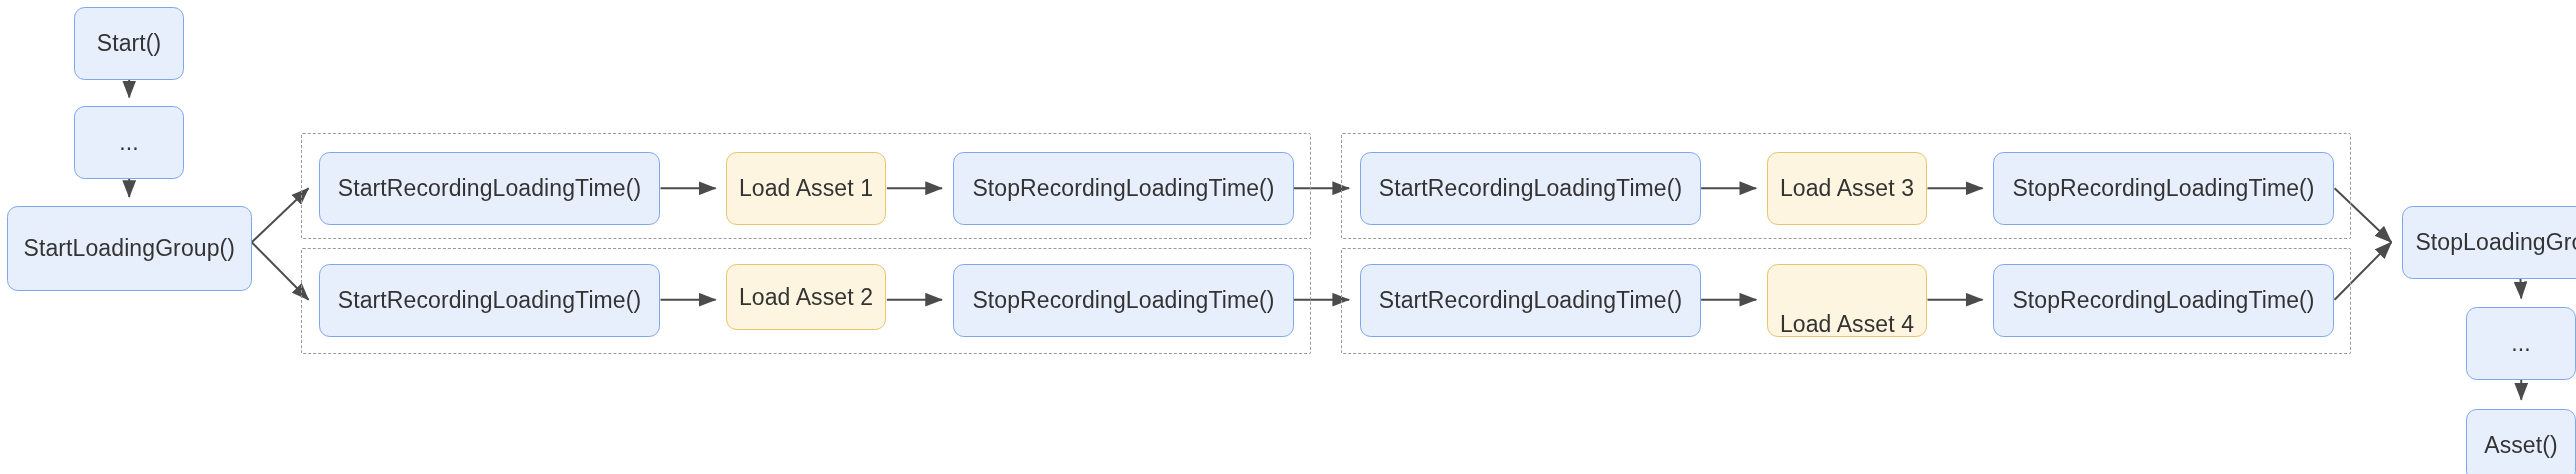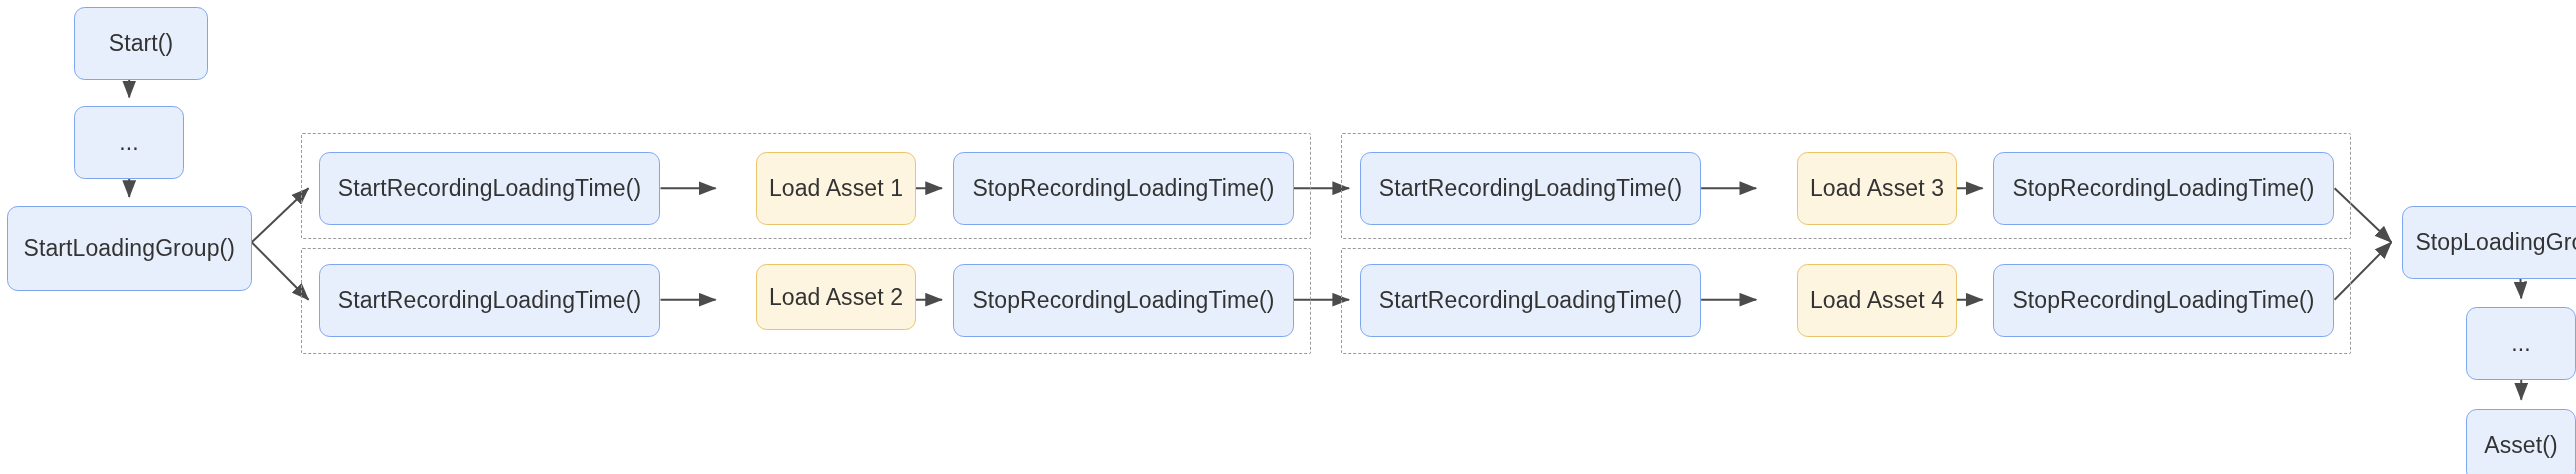--- a/index.html
+++ b/index.html
@@ -40,21 +40,20 @@
     white-space: nowrap;
     user-select: none;
   }
   .node.blue {
     background: #E8EFFC;
     border: 1.8px solid #7EA6F0;
   }
   .node.yellow {
     background: #FDF5DF;
     border: 1.8px solid #E9C46A;
-    margin-left: 30px;
   }
   .cluster {
     position: absolute;
     box-sizing: border-box;
     border: 1.8px dashed #9A9A9A;
     border-radius: 1.8px;
     background: transparent;
   }
   .node-label {
     pointer-events: none;
@@ -92,21 +91,21 @@
       </g>
   </svg>
 
   <div id="cluster-layer">
       <div class="cluster" style="left: 301px; top: 133px; width: 1010px; height: 106px;"></div>
       <div class="cluster" style="left: 301px; top: 248px; width: 1010px; height: 106px;"></div>
       <div class="cluster" style="left: 1341px; top: 133px; width: 1010px; height: 106px;"></div>
       <div class="cluster" style="left: 1341px; top: 248px; width: 1010px; height: 106px;"></div>
     </div>
   <div id="node-layer">
-      <div class="node blue" style="left: 74px; top: 6.8px; width: 134px; height: 73px;">
+      <div class="node blue" style="left: 74px; top: 6.8px; width: 110px; height: 73px;">
         <span class="node-label">Start()</span>
       </div>
       <div class="node blue" style="left: 74px; top: 106px; width: 110px; height: 73px;">
         <span class="node-label">...</span>
       </div>
       <div class="node blue" style="left: 6.8px; top: 206px; width: 245px; height: 85px;">
         <span class="node-label">StartLoadingGroup()</span>
       </div>
       <div class="node blue" style="left: 319px; top: 152px; width: 341px; height: 73px;">
         <span class="node-label">StartRecordingLoadingTime()</span>
@@ -131,21 +130,21 @@
       </div>
       <div class="node yellow" style="left: 1767px; top: 152px; width: 160px; height: 73px;">
         <span class="node-label">Load Asset 3</span>
       </div>
       <div class="node blue" style="left: 1993px; top: 152px; width: 341px; height: 73px;">
         <span class="node-label">StopRecordingLoadingTime()</span>
       </div>
       <div class="node blue" style="left: 1360px; top: 264px; width: 341px; height: 73px;">
         <span class="node-label">StartRecordingLoadingTime()</span>
       </div>
-      <div class="node yellow" style="left: 1767px; top: 264px; width: 160px; height: 73px;">
+      <div class="node yellow" style="left: 1767px; top: 264px; width: 160px; height: 73px; align-items: flex-end;">
         <span class="node-label">Load Asset 4</span>
       </div>
       <div class="node blue" style="left: 1993px; top: 264px; width: 341px; height: 73px;">
         <span class="node-label">StopRecordingLoadingTime()</span>
       </div>
       <div class="node blue" style="left: 2402px; top: 206px; width: 237px; height: 73px;">
         <span class="node-label">StopLoadingGroup()</span>
       </div>
       <div class="node blue" style="left: 2466px; top: 307px; width: 110px; height: 73px;">
         <span class="node-label">...</span>

